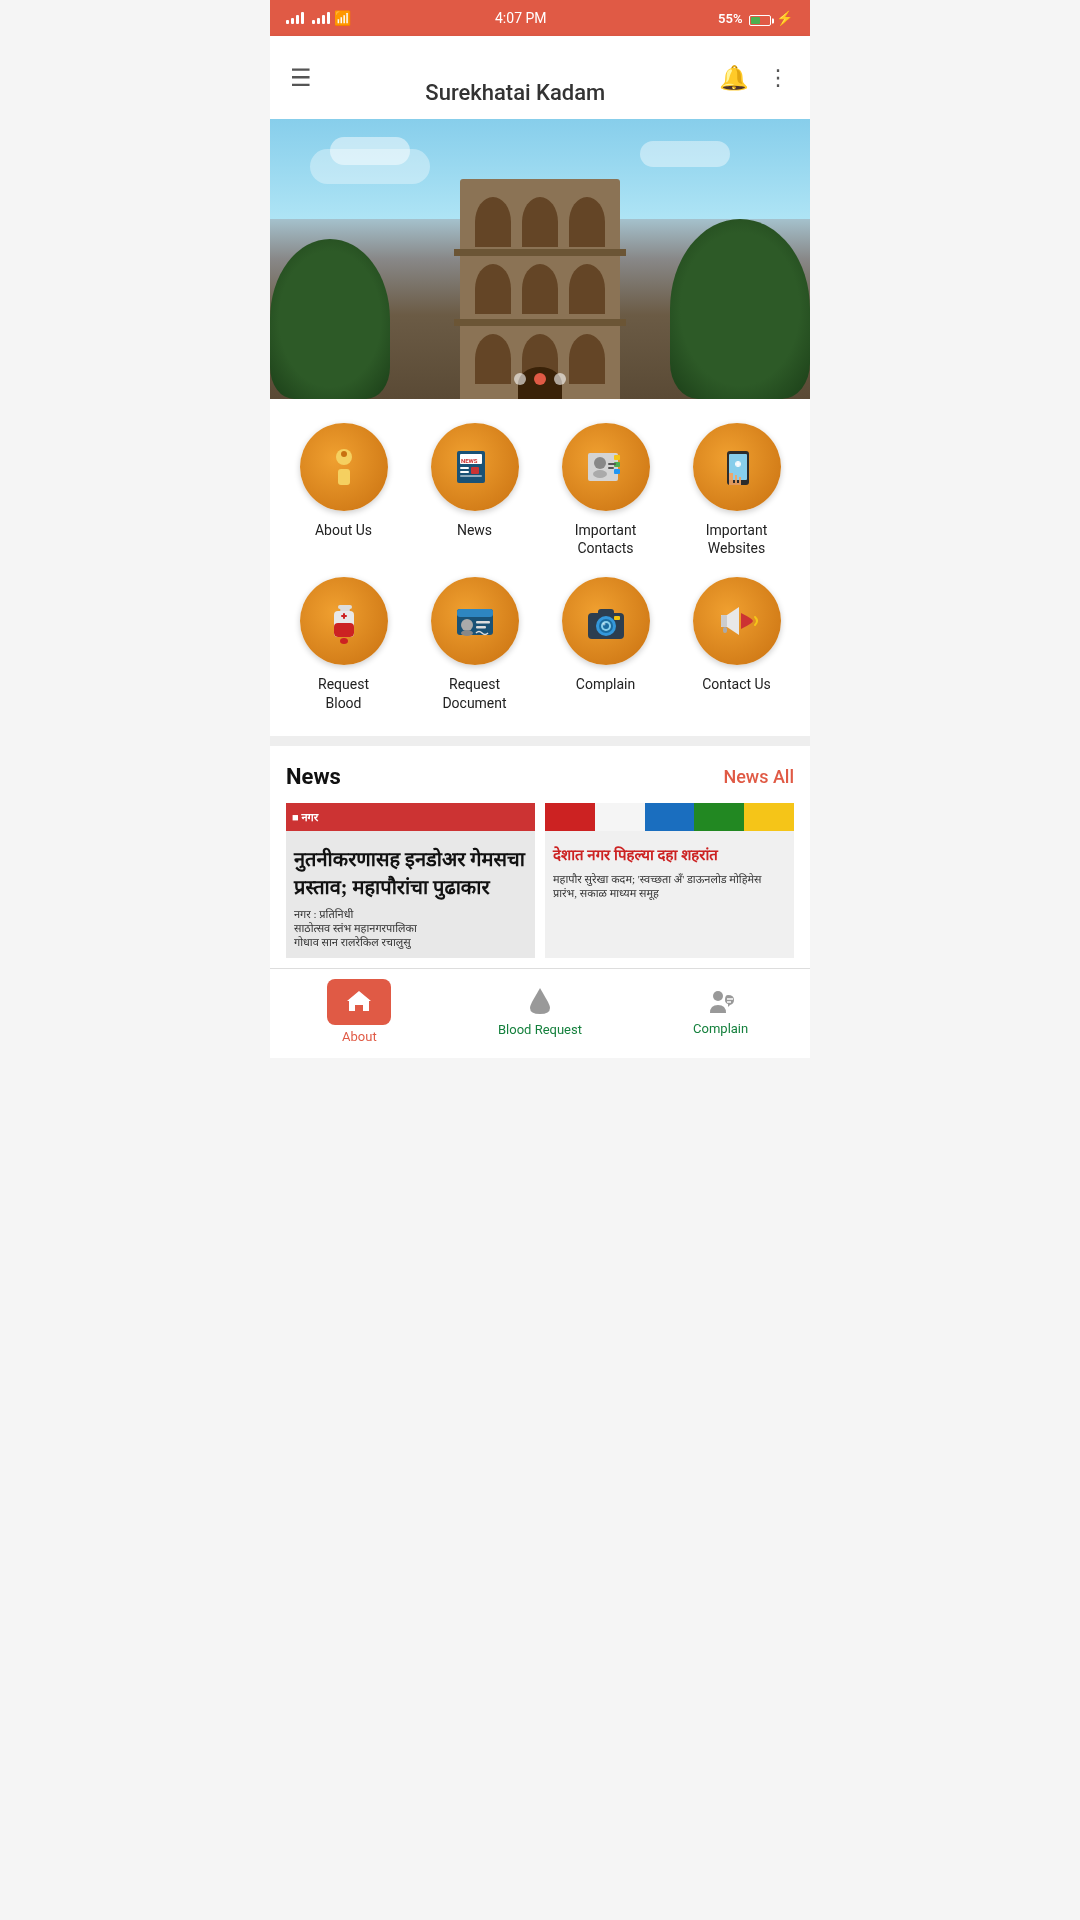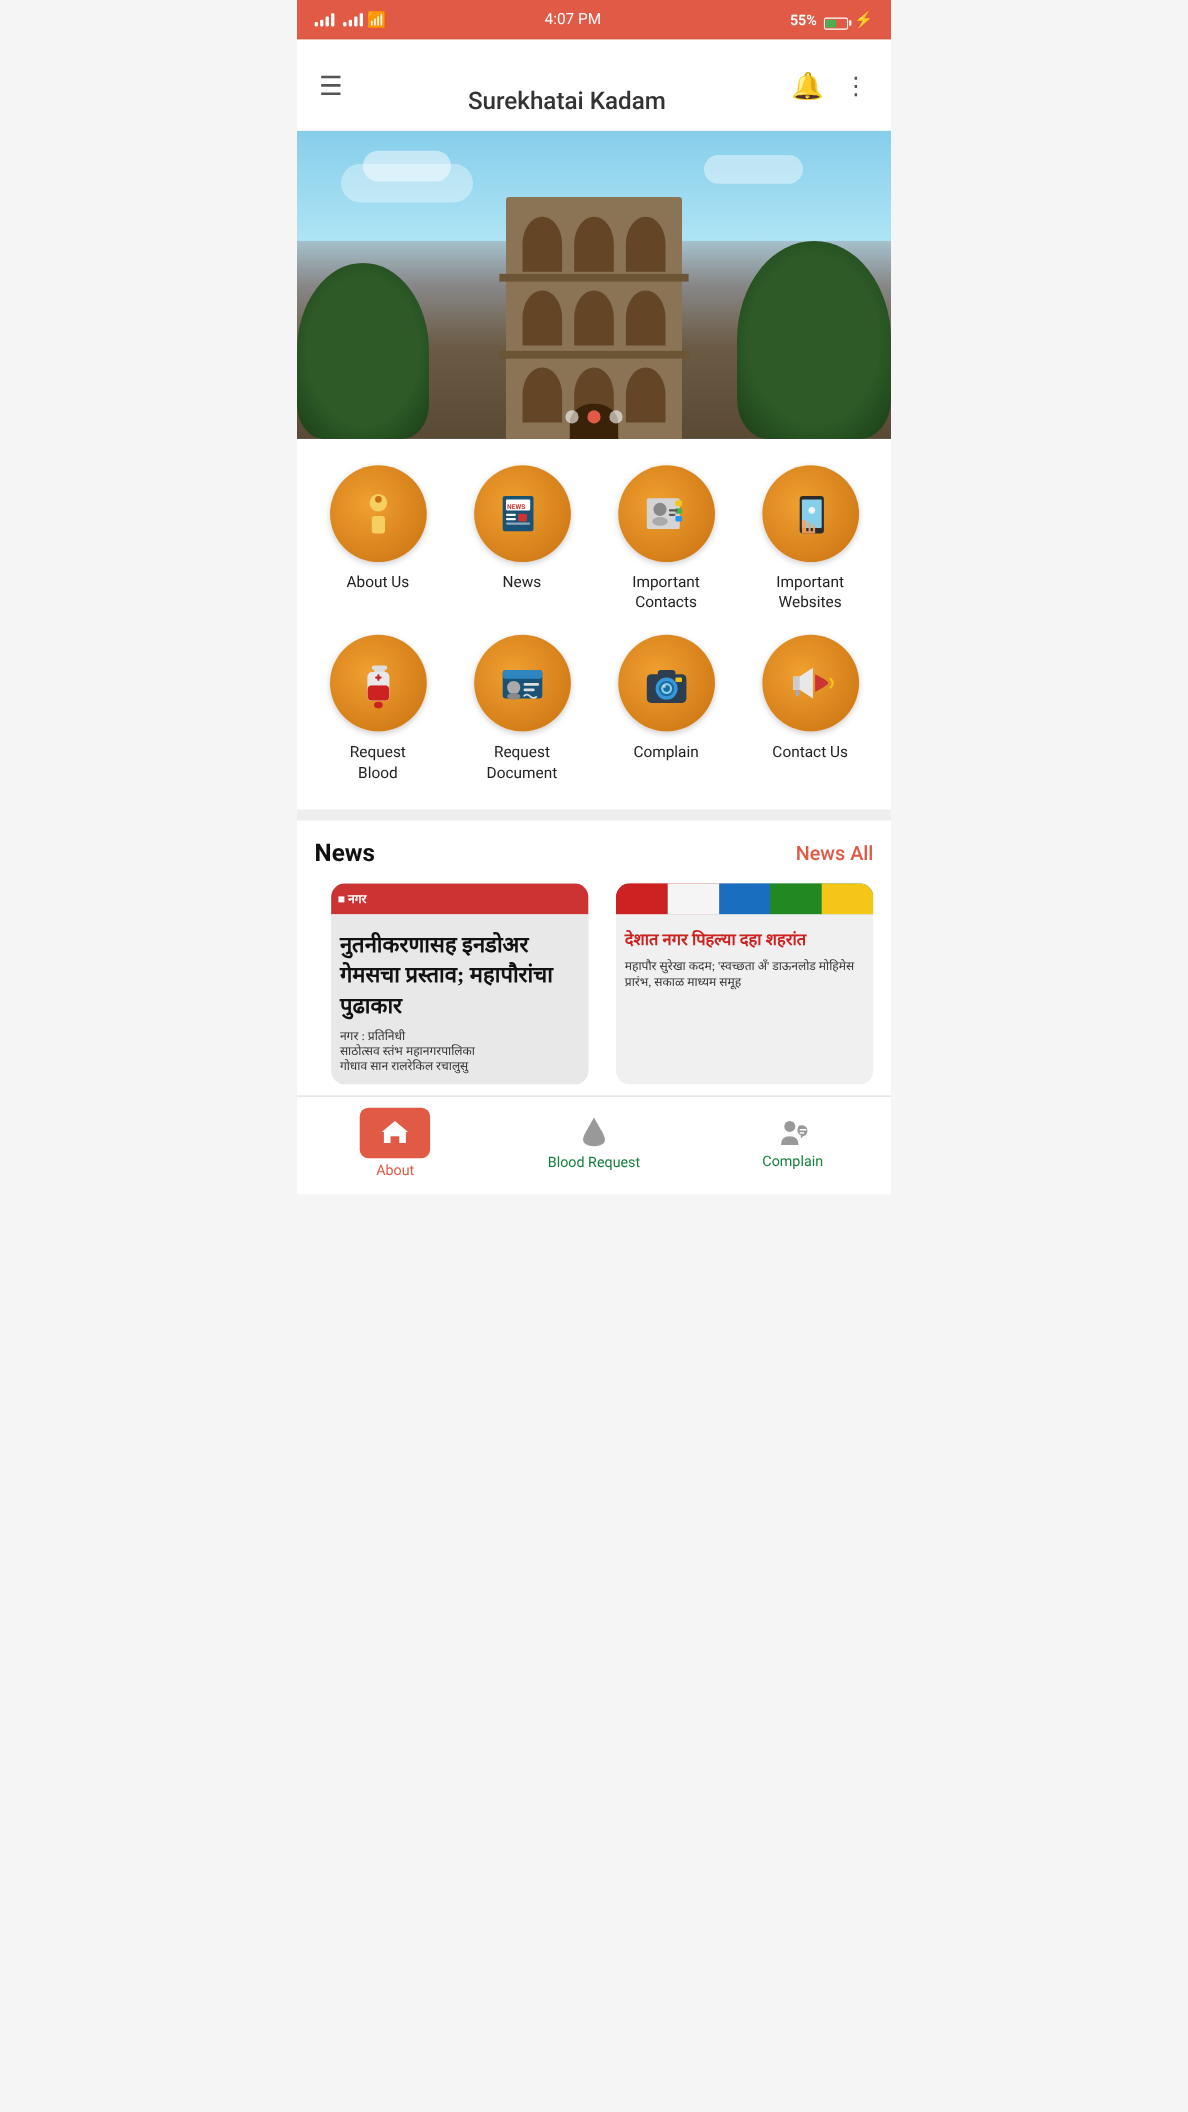--- a/index.html
+++ b/index.html
@@ -217,24 +217,23 @@
     }
     .news-cards {
       display: flex;
       gap: 10px;
       overflow: hidden;
     }
     .news-card {
       flex: 1;
       min-height: 130px;
       background: #f0f0f0;
-      border-radius: 13px;
+      border-radius: 0;
       overflow: hidden;
       position: relative;
-      margin-left: 15px;
     }
     .news-card-inner {
       padding: 8px;
     }
     .news-card-headline {
       font-size: 13px;
       font-weight: 700;
       color: #111;
       line-height: 1.4;
       margin-bottom: 6px;

